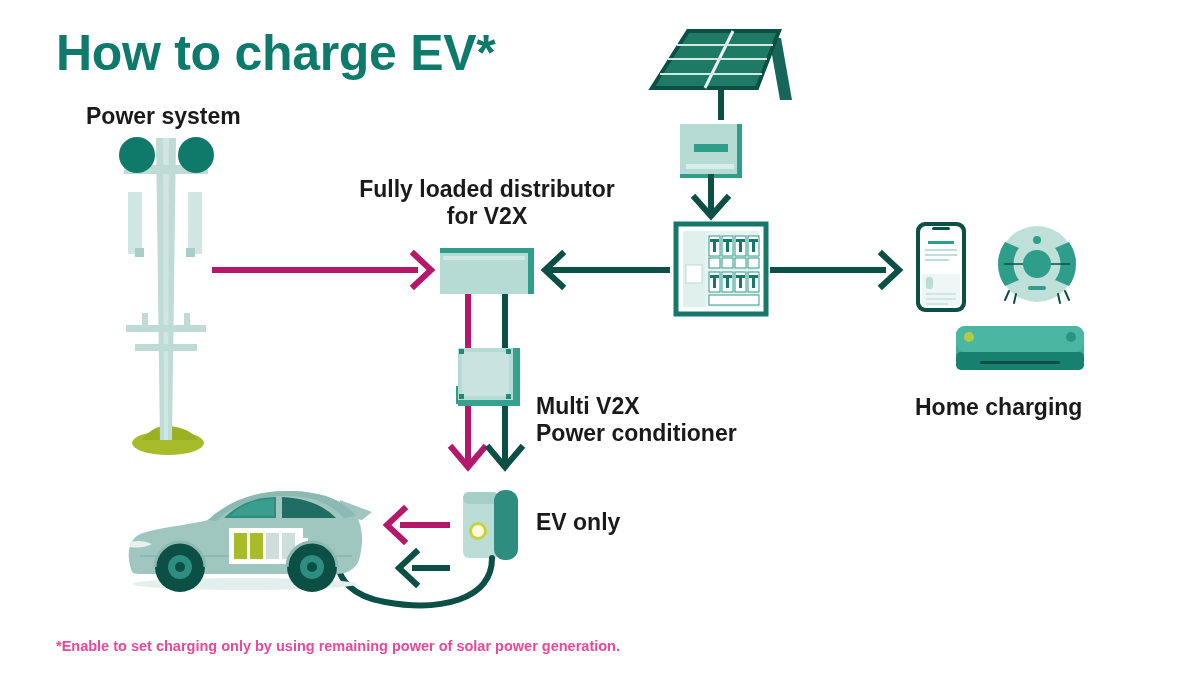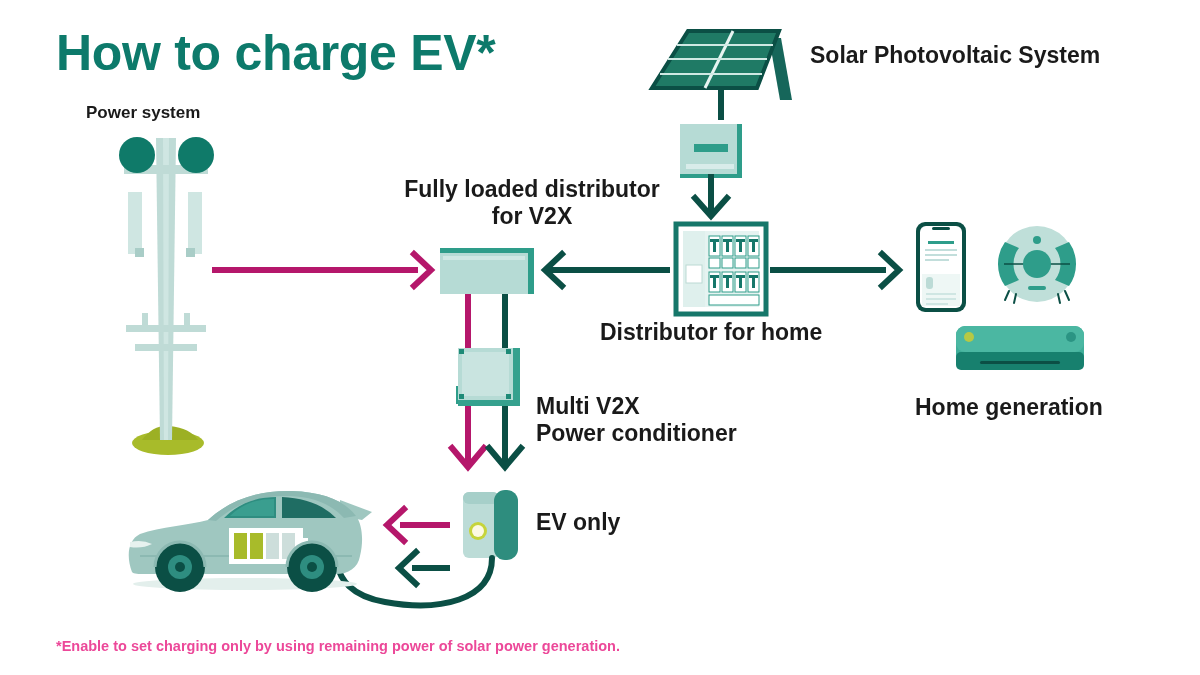--- a/index.html
+++ b/index.html
@@ -12,44 +12,42 @@
   svg.layer{position:absolute;left:0;top:0;width:1200px;height:675px;overflow:visible;}
   .lbl{position:absolute;color:#1a1a1a;font-weight:700;line-height:1.18;white-space:pre-line;}
   #title{
     position:absolute;left:56px;top:24px;
     font-size:50px;font-weight:700;color:#0d7a6b;letter-spacing:-0.3px;
   }
   #footnote{
     position:absolute;left:56px;top:638px;
     font-size:14.5px;font-weight:700;color:#ec4899;
   }
-  #lbl-power{left:86px;top:103px;font-size:17px;}
-  #lbl-fld{left:353px;top:176px;font-size:23px;text-align:center;width:268px;margin-left:45px;}
+  #lbl-power{left:86px;top:103px;font-size:23px;}
+  #lbl-fld{left:353px;top:176px;font-size:23px;text-align:center;width:268px;}
   #lbl-solar{left:810px;top:42px;font-size:23px;}
   #lbl-dist-home{left:600px;top:319px;font-size:23px;}
   #lbl-multi{left:536px;top:363px;font-size:23px;margin-top:30px;}
   #lbl-home-app{left:915px;top:394px;font-size:23px;}
   #lbl-ev{left:536px;top:509px;font-size:23px;}
 </style>
 </head>
 <body>
 
 <div id="stage">
 
   <div id="title">How to charge EV*</div>
   <div id="footnote">*Enable to set charging only by using remaining power of solar power generation.</div>
 
   <div class="lbl" id="lbl-power">Power system</div>
   <div class="lbl" id="lbl-fld">Fully loaded distributor
 for V2X</div>
-  <div class="lbl" id="lbl-solar">Solar Photovoltaic System</div>
-  <div class="lbl" id="lbl-dist-home">Distributor for home</div>
   <div class="lbl" id="lbl-multi">Multi V2X
 Power conditioner</div>
-  <div class="lbl" id="lbl-home-app">Home generation</div>
+  <div class="lbl" id="lbl-home-app">Home charging</div>
   <div class="lbl" id="lbl-ev">EV only</div>
 
   <svg class="layer" viewBox="0 0 1200 675">
 
     <g>
       <ellipse cx="168" cy="443" rx="36" ry="12" fill="#a8bb2a"></ellipse>
       <path d="M142 440 q12 -16 28 -14 q20 2 28 14 z" fill="#9cb024"></path>
 
       <polygon points="156,138 176,138 172,440 160,440" fill="#bfdbd6"></polygon>
       <polygon points="163,138 169,138 168,440 164,440" fill="#cfe6e2"></polygon>

